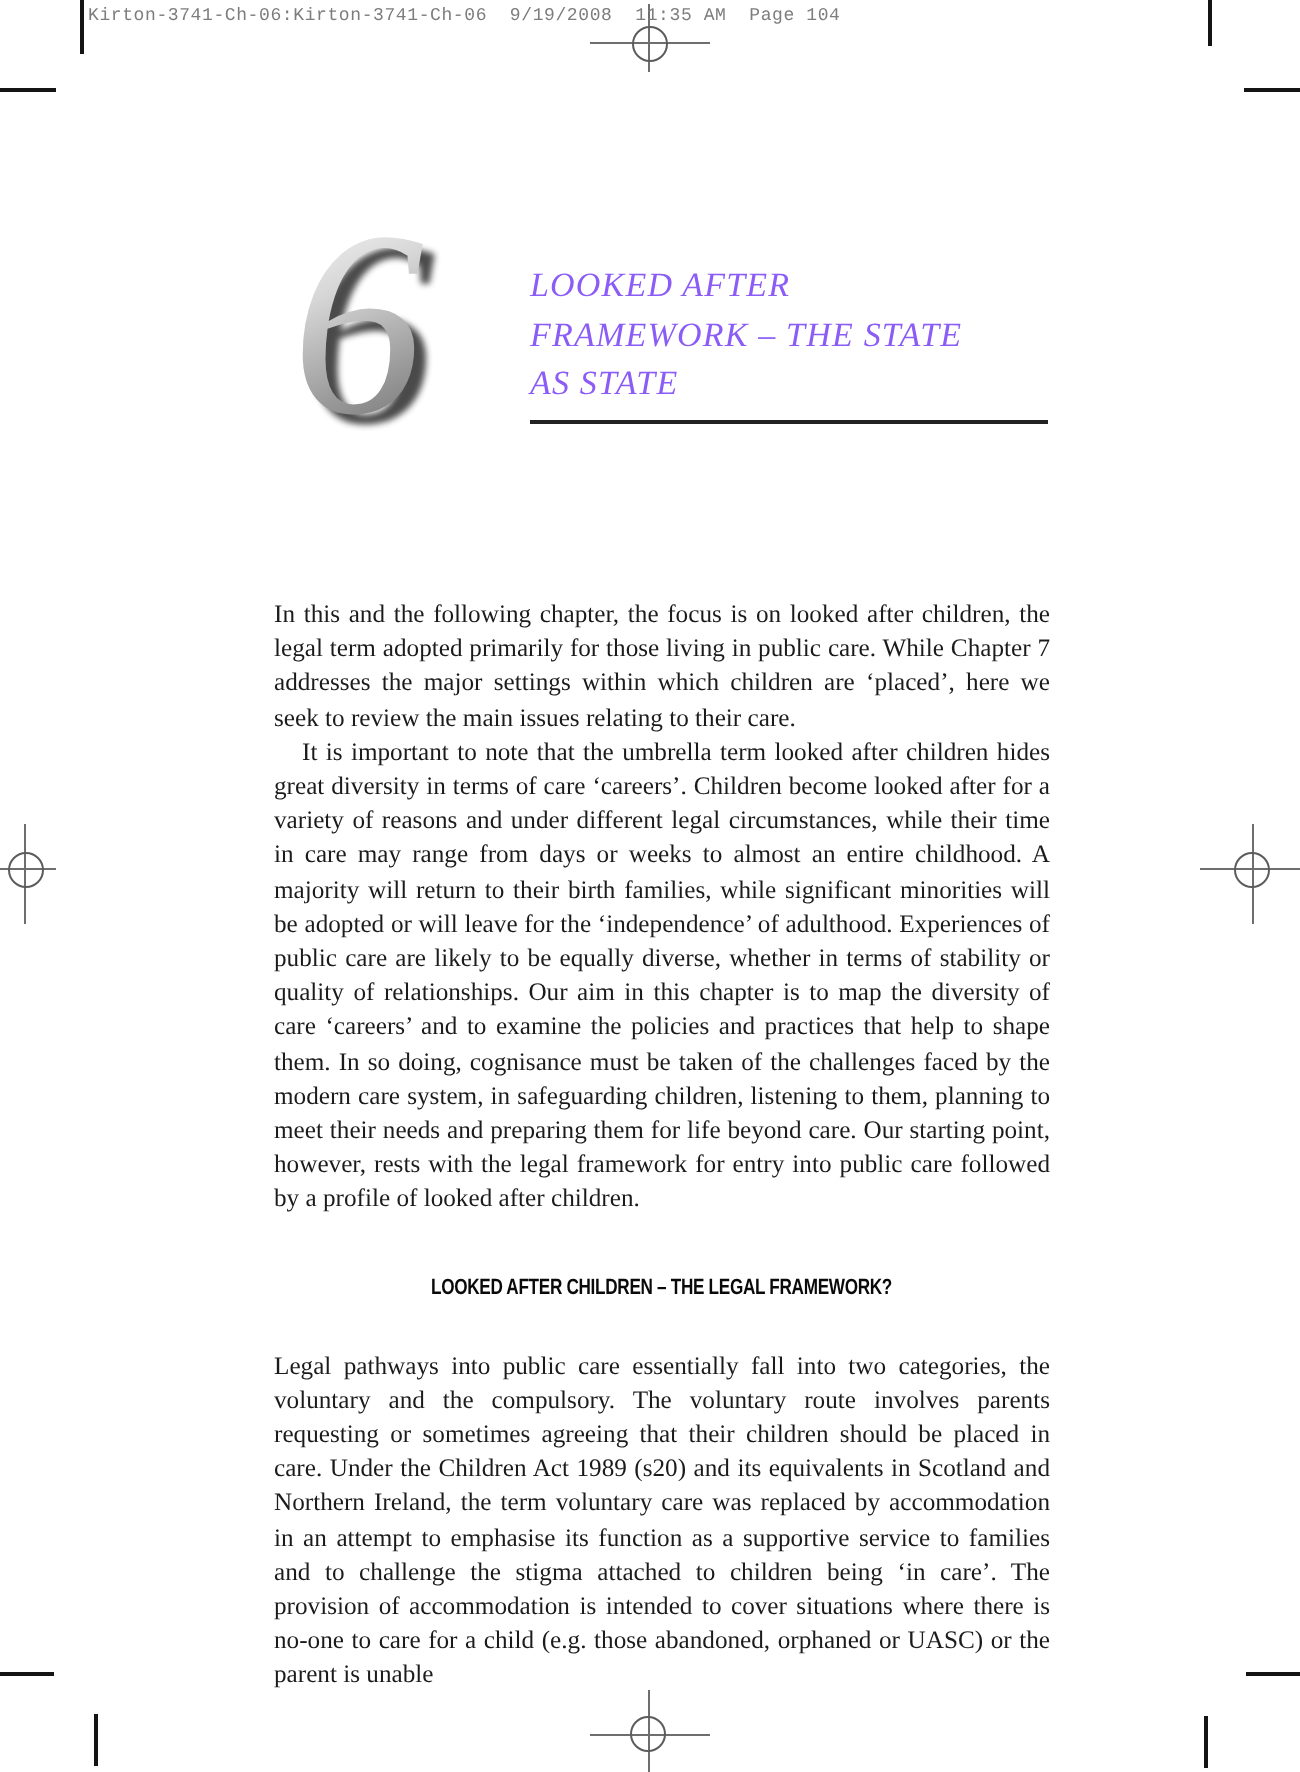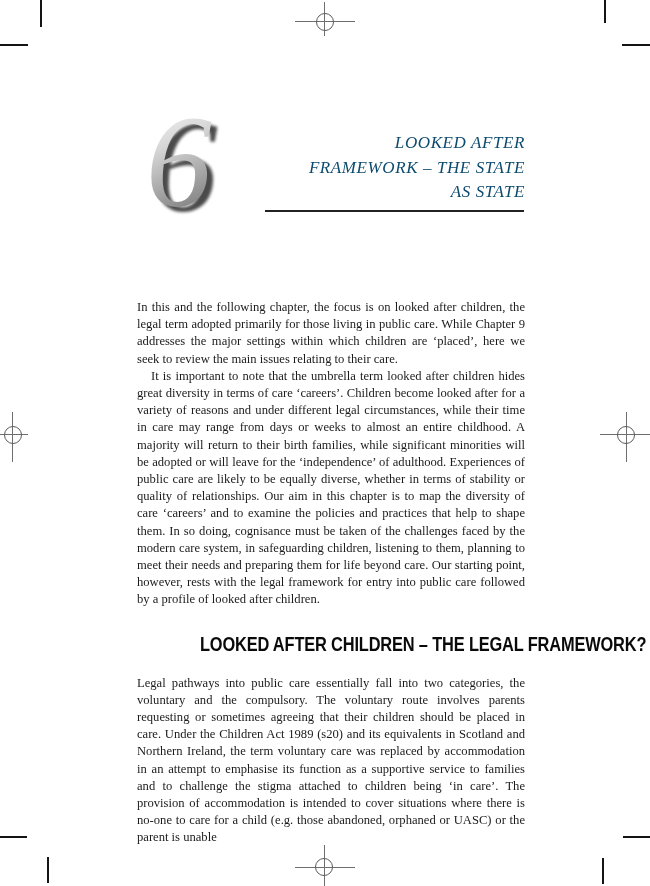--- a/index.html
+++ b/index.html
@@ -39,44 +39,44 @@
   }
   .chapter-num .num-front{
     position:relative;
     color:#bdbdbd;
     background:linear-gradient(155deg,#fbfbfb 8%,#d6d6d6 38%,#9a9a9a 68%,#5e5e5e 100%);
     -webkit-background-clip:text;background-clip:text;
     -webkit-text-fill-color:transparent;
   }
   .chapter-title{
     position:absolute;left:265px;top:131px;width:260px;
-    text-align:right;
+    text-align:left;
     font-style:italic;
     font-size:17px;line-height:24.5px;
     letter-spacing:.6px;
-    color:#0c4a6e;
+    color:#8b5cf6;
   }
   .title-rule{
     position:absolute;left:265px;top:210px;width:259px;height:1.5px;
     background:#222222;
   }
   
   .body-copy{
     position:absolute;left:137px;top:299px;width:388px;
     font-size:12.6px;line-height:17.2px;
     text-align:justify;
   }
   .body-copy p{margin:0;}
   .body-copy p.indent{text-indent:14px;}
   .section-heading{
     margin:25px 0 21px 0;
     text-align:center;
     font-family:"Liberation Sans", sans-serif;
     font-weight:700;
-    font-size:21px;line-height:20px;
+    font-size:11px;line-height:20px;
     color:#0a0a0a;
     white-space:nowrap;
   }
   .section-heading .squeeze{
     display:inline-block;
     transform:scaleX(0.78);
     transform-origin:50% 50%;
     letter-spacing:-0.2px;
   }
 </style>
@@ -111,33 +111,34 @@
     <div class="rm-line" style="left:600px;top:434px;width:50px;height:1px"></div>
     <div class="rm-circle" style="left:617px;top:426px"></div>
   </div>
 
   <div>
     <div class="rm-line" style="left:324px;top:845px;width:1px;height:41px"></div>
     <div class="rm-line" style="left:295px;top:867px;width:60px;height:1px"></div>
     <div class="rm-circle" style="left:315px;top:858px"></div>
   </div>
 
+  <div class="print-header">Kirton-3741-Ch-06:Kirton-3741-Ch-06  9/19/2008  11:35 AM  Page 104</div>
 
   <div class="chapter-num">
     <span class="num-shadow" aria-hidden="true">6</span>
     <span class="num-front">6</span>
   </div>
 
   <div class="chapter-title">
     <span style="display:block">LOOKED AFTER</span>
     <span style="display:block">FRAMEWORK – THE STATE</span>
     <span style="display:block">AS STATE</span>
   </div>
   <div class="title-rule"></div>
 
   <div class="body-copy">
-    <p>In this and the following chapter, the focus is on looked after children, the legal term adopted primarily for those living in public care. While Chapter 9 addresses the major settings within which children are ‘placed’, here we seek to review the main issues relating to their care.</p>
+    <p>In this and the following chapter, the focus is on looked after children, the legal term adopted primarily for those living in public care. While Chapter 7 addresses the major settings within which children are ‘placed’, here we seek to review the main issues relating to their care.</p>
     <p class="indent">It is important to note that the umbrella term looked after children hides great diversity in terms of care ‘careers’. Children become looked after for a variety of reasons and under different legal circumstances, while their time in care may range from days or weeks to almost an entire childhood. A majority will return to their birth families, while significant minorities will be adopted or will leave for the ‘independence’ of adulthood. Experiences of public care are likely to be equally diverse, whether in terms of stability or quality of relationships. Our aim in this chapter is to map the diversity of care ‘careers’ and to examine the policies and practices that help to shape them. In so doing, cognisance must be taken of the challenges faced by the modern care system, in safeguarding children, listening to them, planning to meet their needs and preparing them for life beyond care. Our starting point, however, rests with the legal framework for entry into public care followed by a profile of looked after children.</p>
     <h2 class="section-heading"><span class="squeeze">LOOKED AFTER CHILDREN – THE LEGAL FRAMEWORK?</span></h2>
     <p>Legal pathways into public care essentially fall into two categories, the voluntary and the compulsory. The voluntary route involves parents requesting or sometimes agreeing that their children should be placed in care. Under the Children Act 1989 (s20) and its equivalents in Scotland and Northern Ireland, the term voluntary care was replaced by accommodation in an attempt to emphasise its function as a supportive service to families and to challenge the stigma attached to children being ‘in care’. The provision of accommodation is intended to cover situations where there is no-one to care for a child (e.g. those abandoned, orphaned or UASC) or the parent is unable</p>
   </div>
 
 </div>
 
 </body></html>

